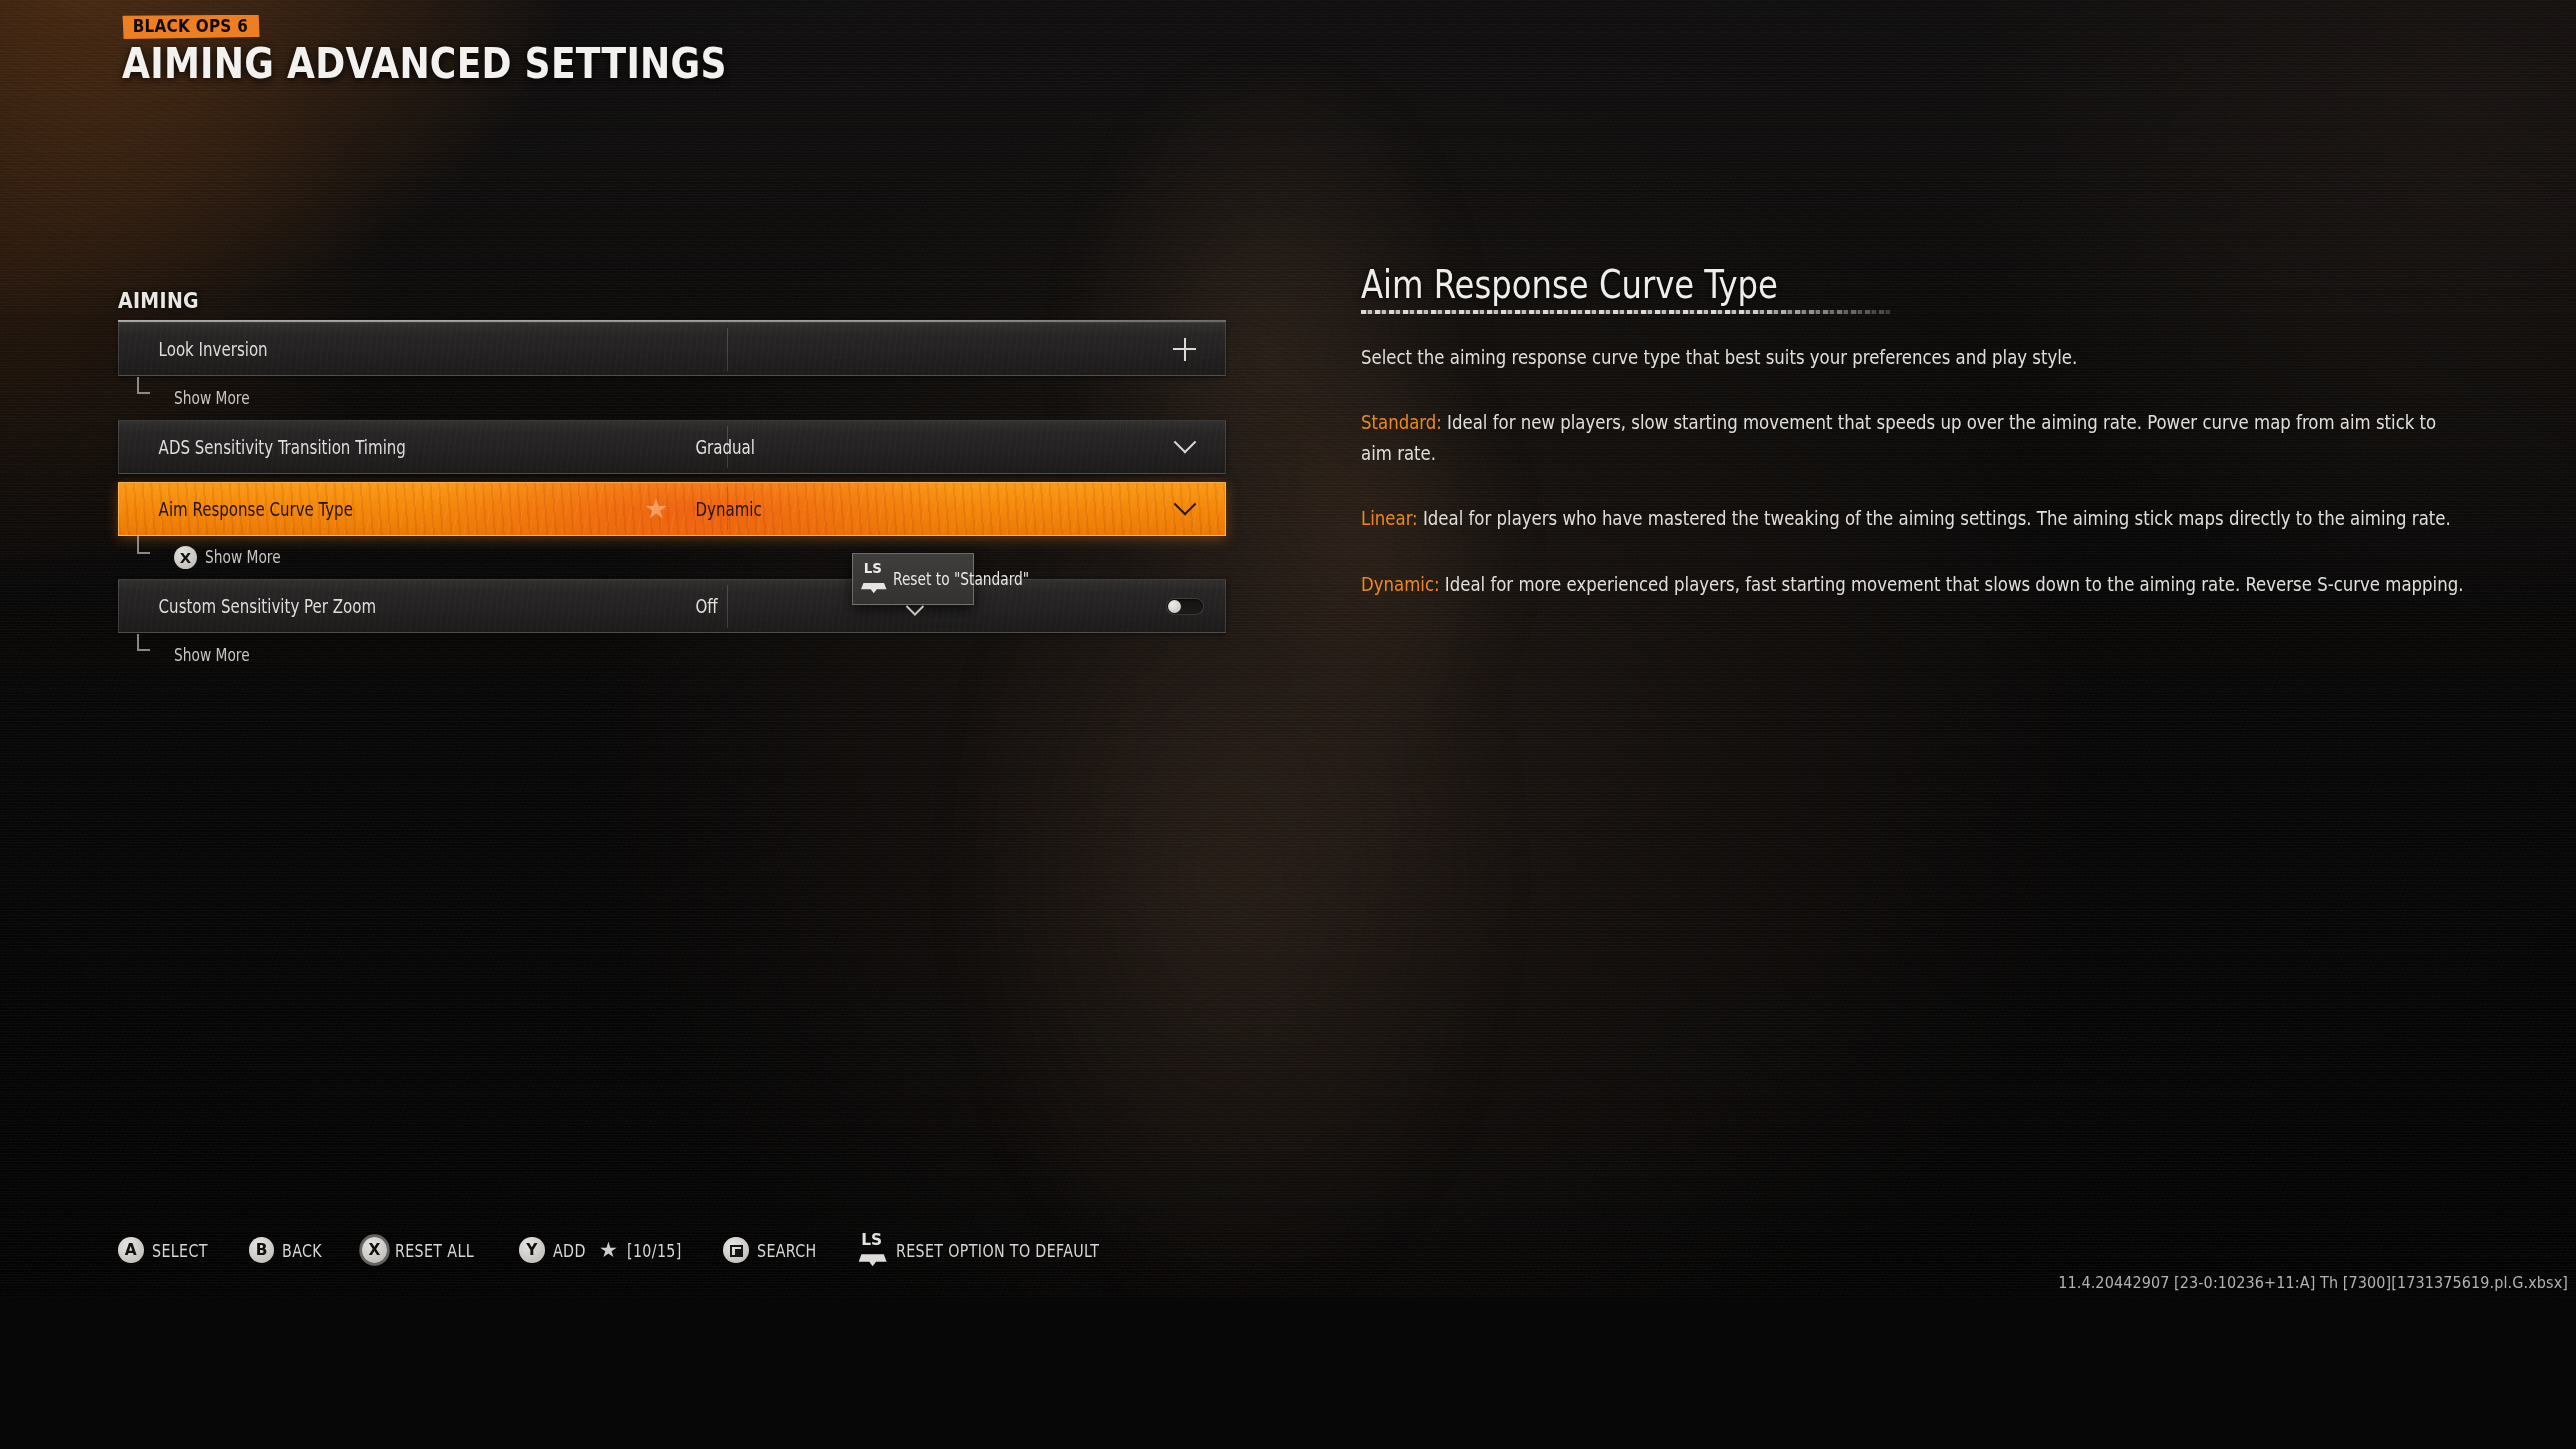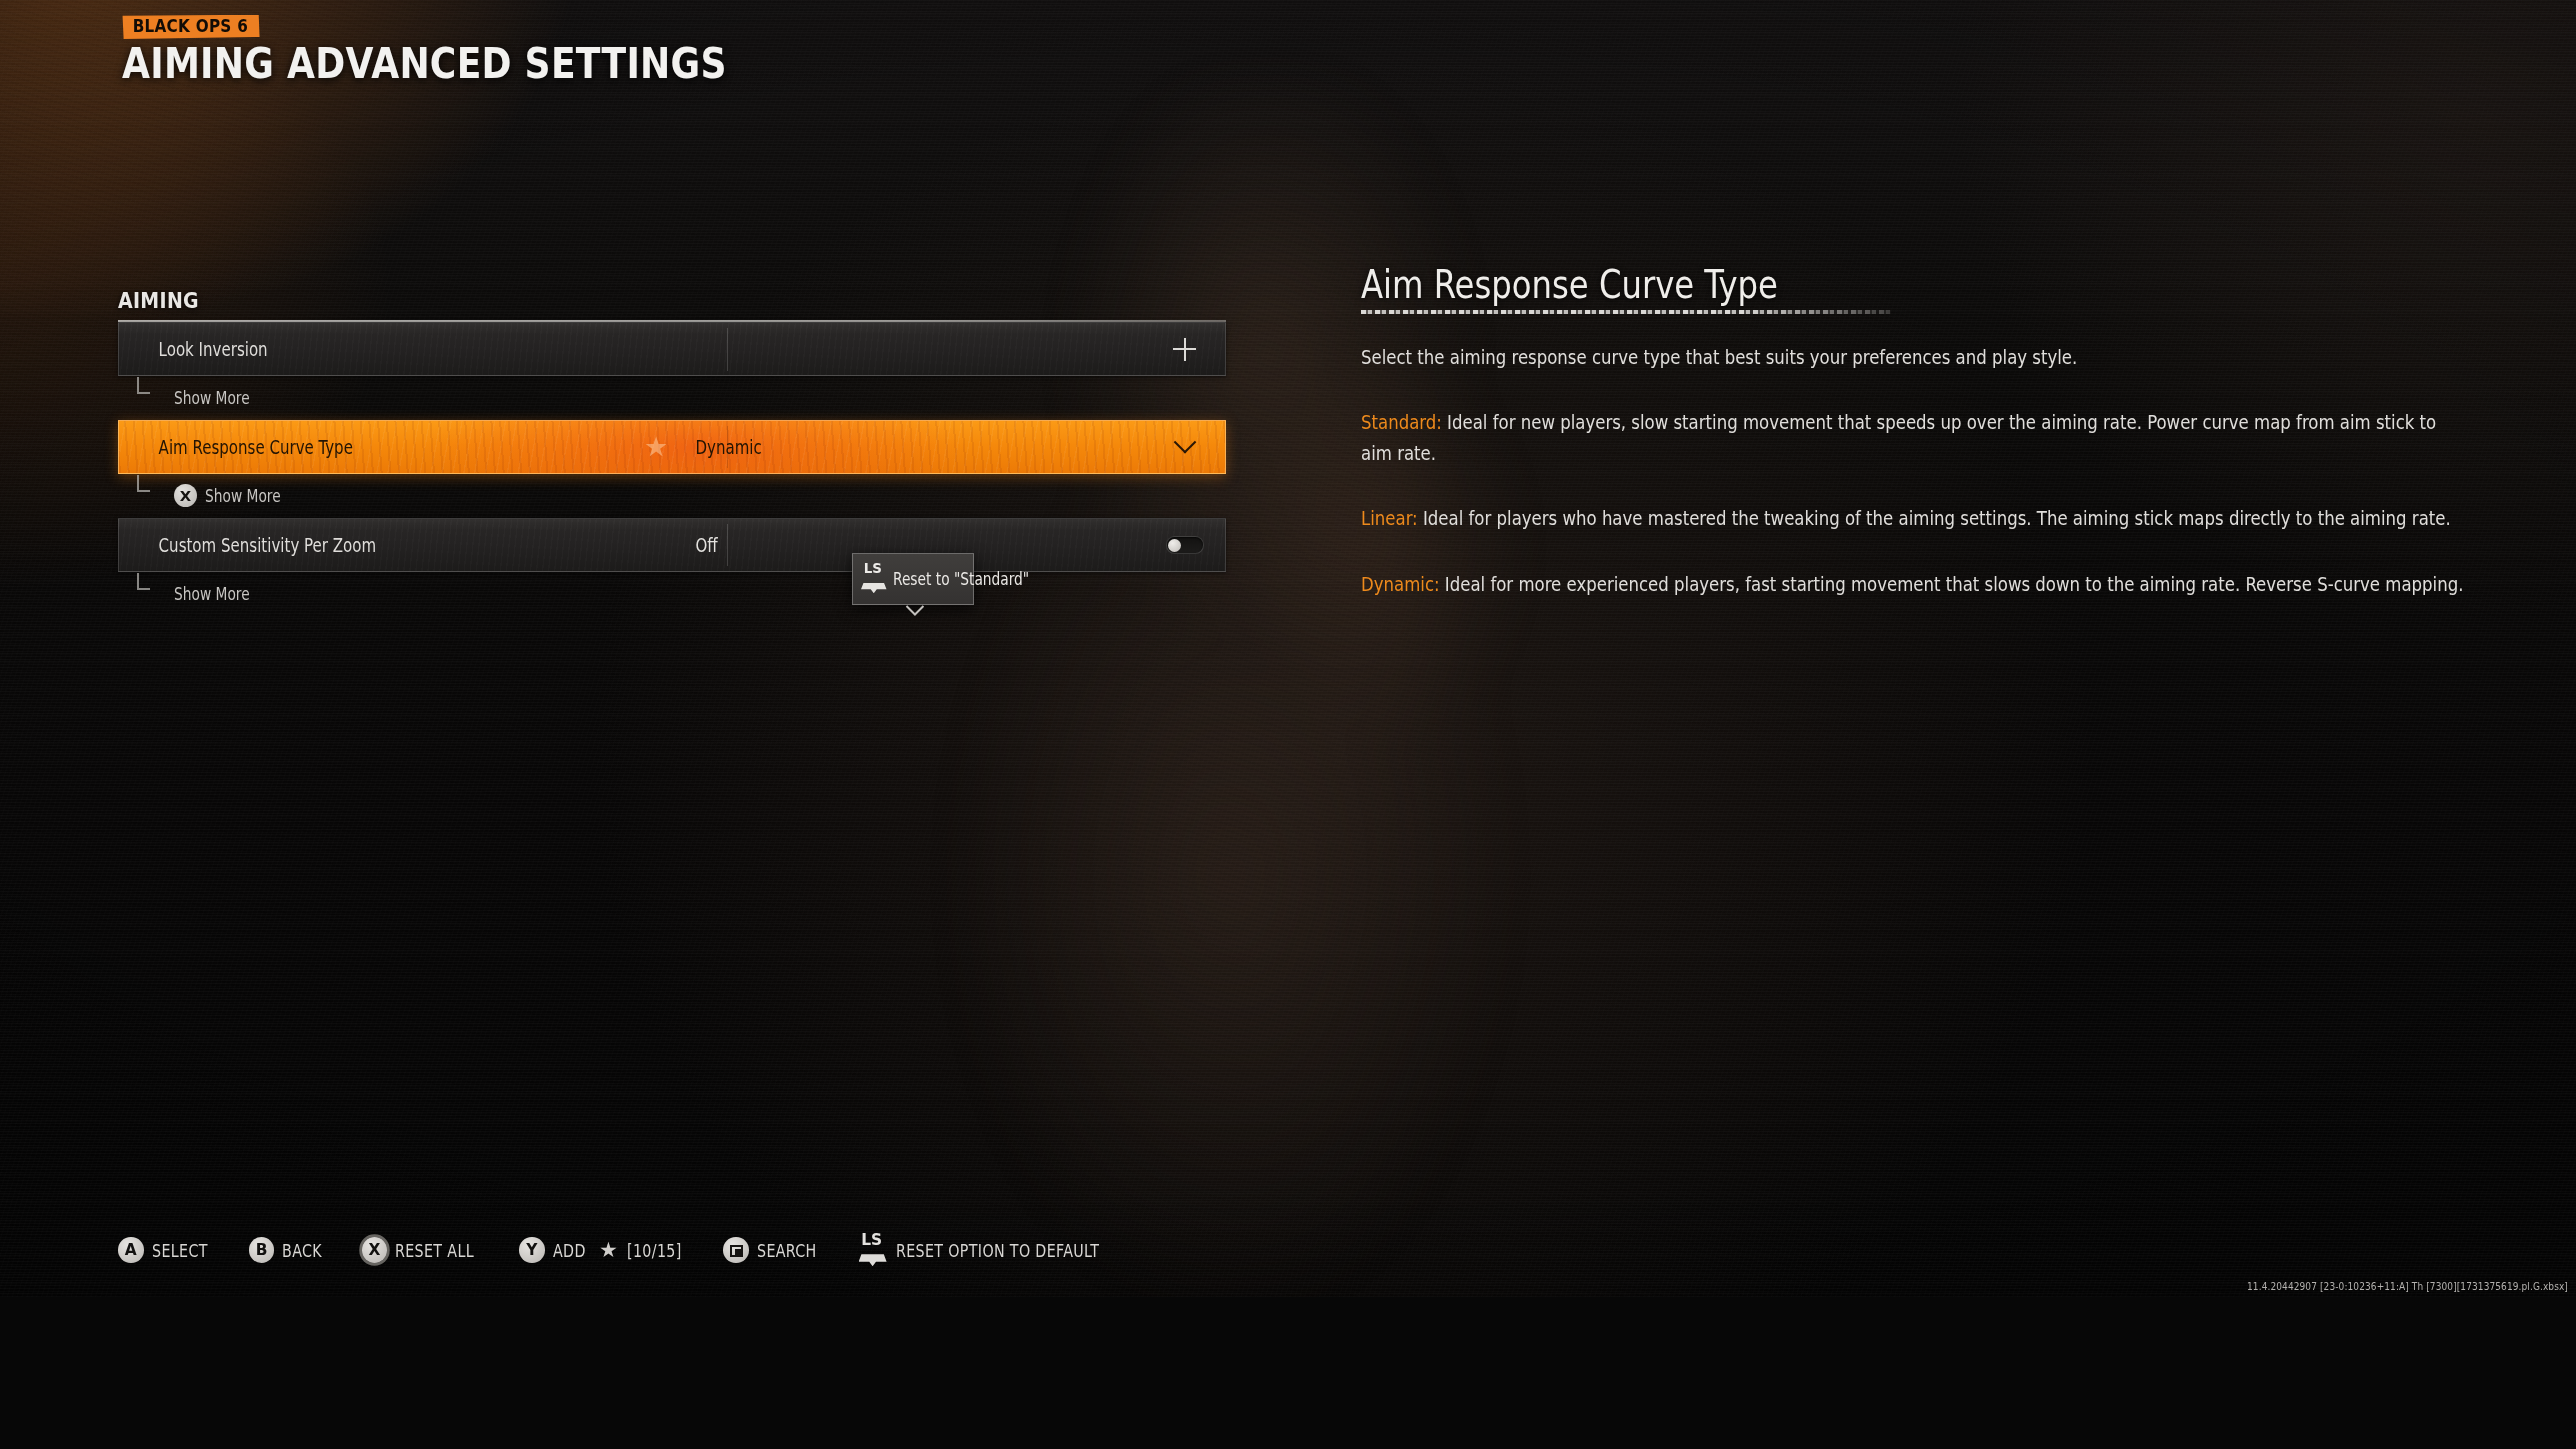--- a/index.html
+++ b/index.html
@@ -392,21 +392,21 @@
   .search-glyph::after {
     content:""; position:absolute; left:11.4px; top:11.4px;
     width:8px; height:7.4px;
     background:#161412;
   }
 
   
   #build-string {
     position:absolute; right:8px; bottom:5.4px;
     font-family:"DejaVu Sans Condensed","DejaVu Sans", sans-serif;
-    font-size:10px;
+    font-size:16px;
     color:#B4B2AF;
     letter-spacing:0.1px;
     white-space:nowrap;
   }
 </style>
 </head>
 <body>
 
 <div id="screen">
 
@@ -435,20 +435,28 @@
         <div class="row-value"></div>
         <div class="row-control">
           <span class="plus-icon"></span>
         </div>
       </div>
       <div class="subitem">
         <span class="tree-connector"></span>
         <span class="sub-label">Show More</span>
       </div>
 
+      <div class="row">
+        <div class="row-label">ADS Sensitivity Transition Timing</div>
+        <div class="row-divider"></div>
+        <div class="row-value">Gradual</div>
+        <div class="row-control">
+          <span class="chevron"></span>
+        </div>
+      </div>
 
 
       <div class="row selected">
         <span class="row-star">★</span>
         <div class="row-label">Aim Response Curve Type</div>
         <div class="row-divider"></div>
         <div class="row-value">Dynamic</div>
         <div class="row-control">
           <span class="chevron"></span>
         </div>

